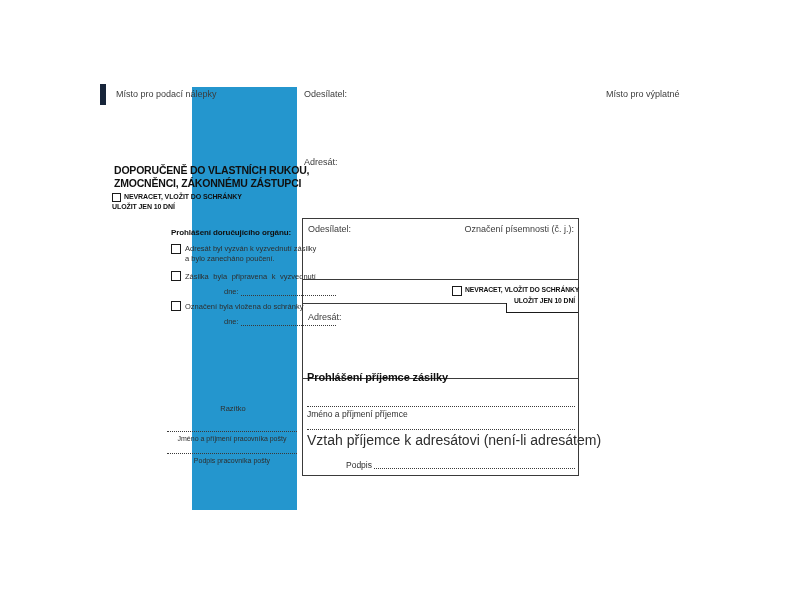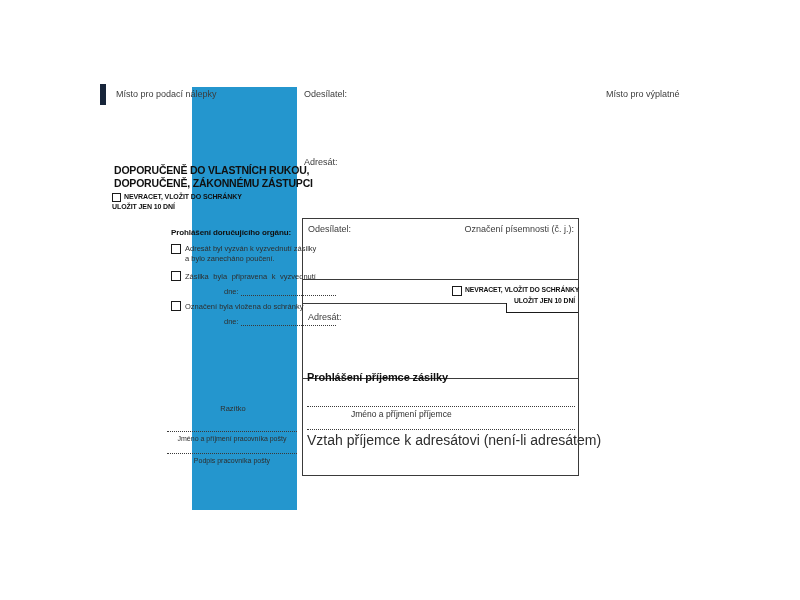--- a/index.html
+++ b/index.html
@@ -34,21 +34,21 @@
 <div class="abs stripe" style="left:192px;top:87px;width:105px;height:423px;"></div>
 
 <div class="abs corner-mark" style="left:100px;top:84px;width:6px;height:21px;"></div>
 
 <div class="abs lbl" style="left:116px;top:89px;">Místo pro podací nálepky</div>
 <div class="abs lbl" style="left:304px;top:89px;">Odesílatel:</div>
 <div class="abs lbl" style="left:606px;top:89px;">Místo pro výplatné</div>
 <div class="abs lbl" style="left:304px;top:157px;">Adresát:</div>
 
 <div class="abs boldhead" style="left:114px;top:164px;">DOPORUČENĚ DO VLASTNÍCH RUKOU,</div>
-<div class="abs boldhead" style="left:114px;top:177px;">DOPORUČENĚ, ZÁKONNÉMU ZÁSTUPCI</div>
+<div class="abs boldhead" style="left:114px;top:177px;">ZMOCNĚNCI, ZÁKONNÉMU ZÁSTUPCI</div>
 
 <span class="abs checkbox cb8" style="left:112px;top:193px;"></span>
 <div class="abs boldsmall" style="left:124px;top:193px;">NEVRACET, VLOŽIT DO SCHRÁNKY</div>
 <div class="abs boldsmall" style="left:112px;top:203px;">ULOŽIT JEN 10 DNÍ</div>
 
 <div class="abs boldsmall" style="left:171px;top:228px;font-size:8px;">Prohlášení doručujícího orgánu:</div>
 
 <span class="abs checkbox cb9" style="left:171px;top:244px;"></span>
 <div class="abs small" style="left:185px;top:244px;">Adresát byl vyzván k vyzvednutí zásilky</div>
 <div class="abs small" style="left:185px;top:254px;text-align:center;">a bylo zanecháno poučení.</div>
@@ -86,19 +86,23 @@
 
   <div class="abs hline" style="left:0;width:203px;top:84px;"></div>
   <div class="abs ulozit-box" style="left:203px;top:84px;width:71px;height:9px;"></div>
 
   <div class="abs lbl" style="left:5px;top:93px;">Adresát:</div>
 
   <div class="abs hline" style="left:0;right:0;top:159px;"></div>
   <div class="abs boldsmall" style="left:4px;top:152px;font-size:11px;">Prohlášení příjemce zásilky</div>
 
   <div class="abs dotline" style="left:4px;right:3px;top:187px;"></div>
-  <div class="abs small" style="left:4px;top:190px;font-size:8.5px;margin-left:44px;">Jméno a příjmení příjemce</div>
+  <div class="abs small" style="left:4px;top:190px;font-size:8.5px;">Jméno a příjmení příjemce</div>
 
   <div class="abs dotline" style="left:4px;right:3px;top:210px;"></div>
   <div class="abs small" style="left:4px;top:213px;font-size:14px;">Vztah příjemce k adresátovi (není-li adresátem)</div>
 
 
+  <div class="abs flexrow" style="left:4px;right:3px;top:241px;">
+    <span class="small" style="font-size:8.5px;">Podpis</span>
+    <span class="dots"></span>
+  </div>
 </div>
 
 </body></html>

